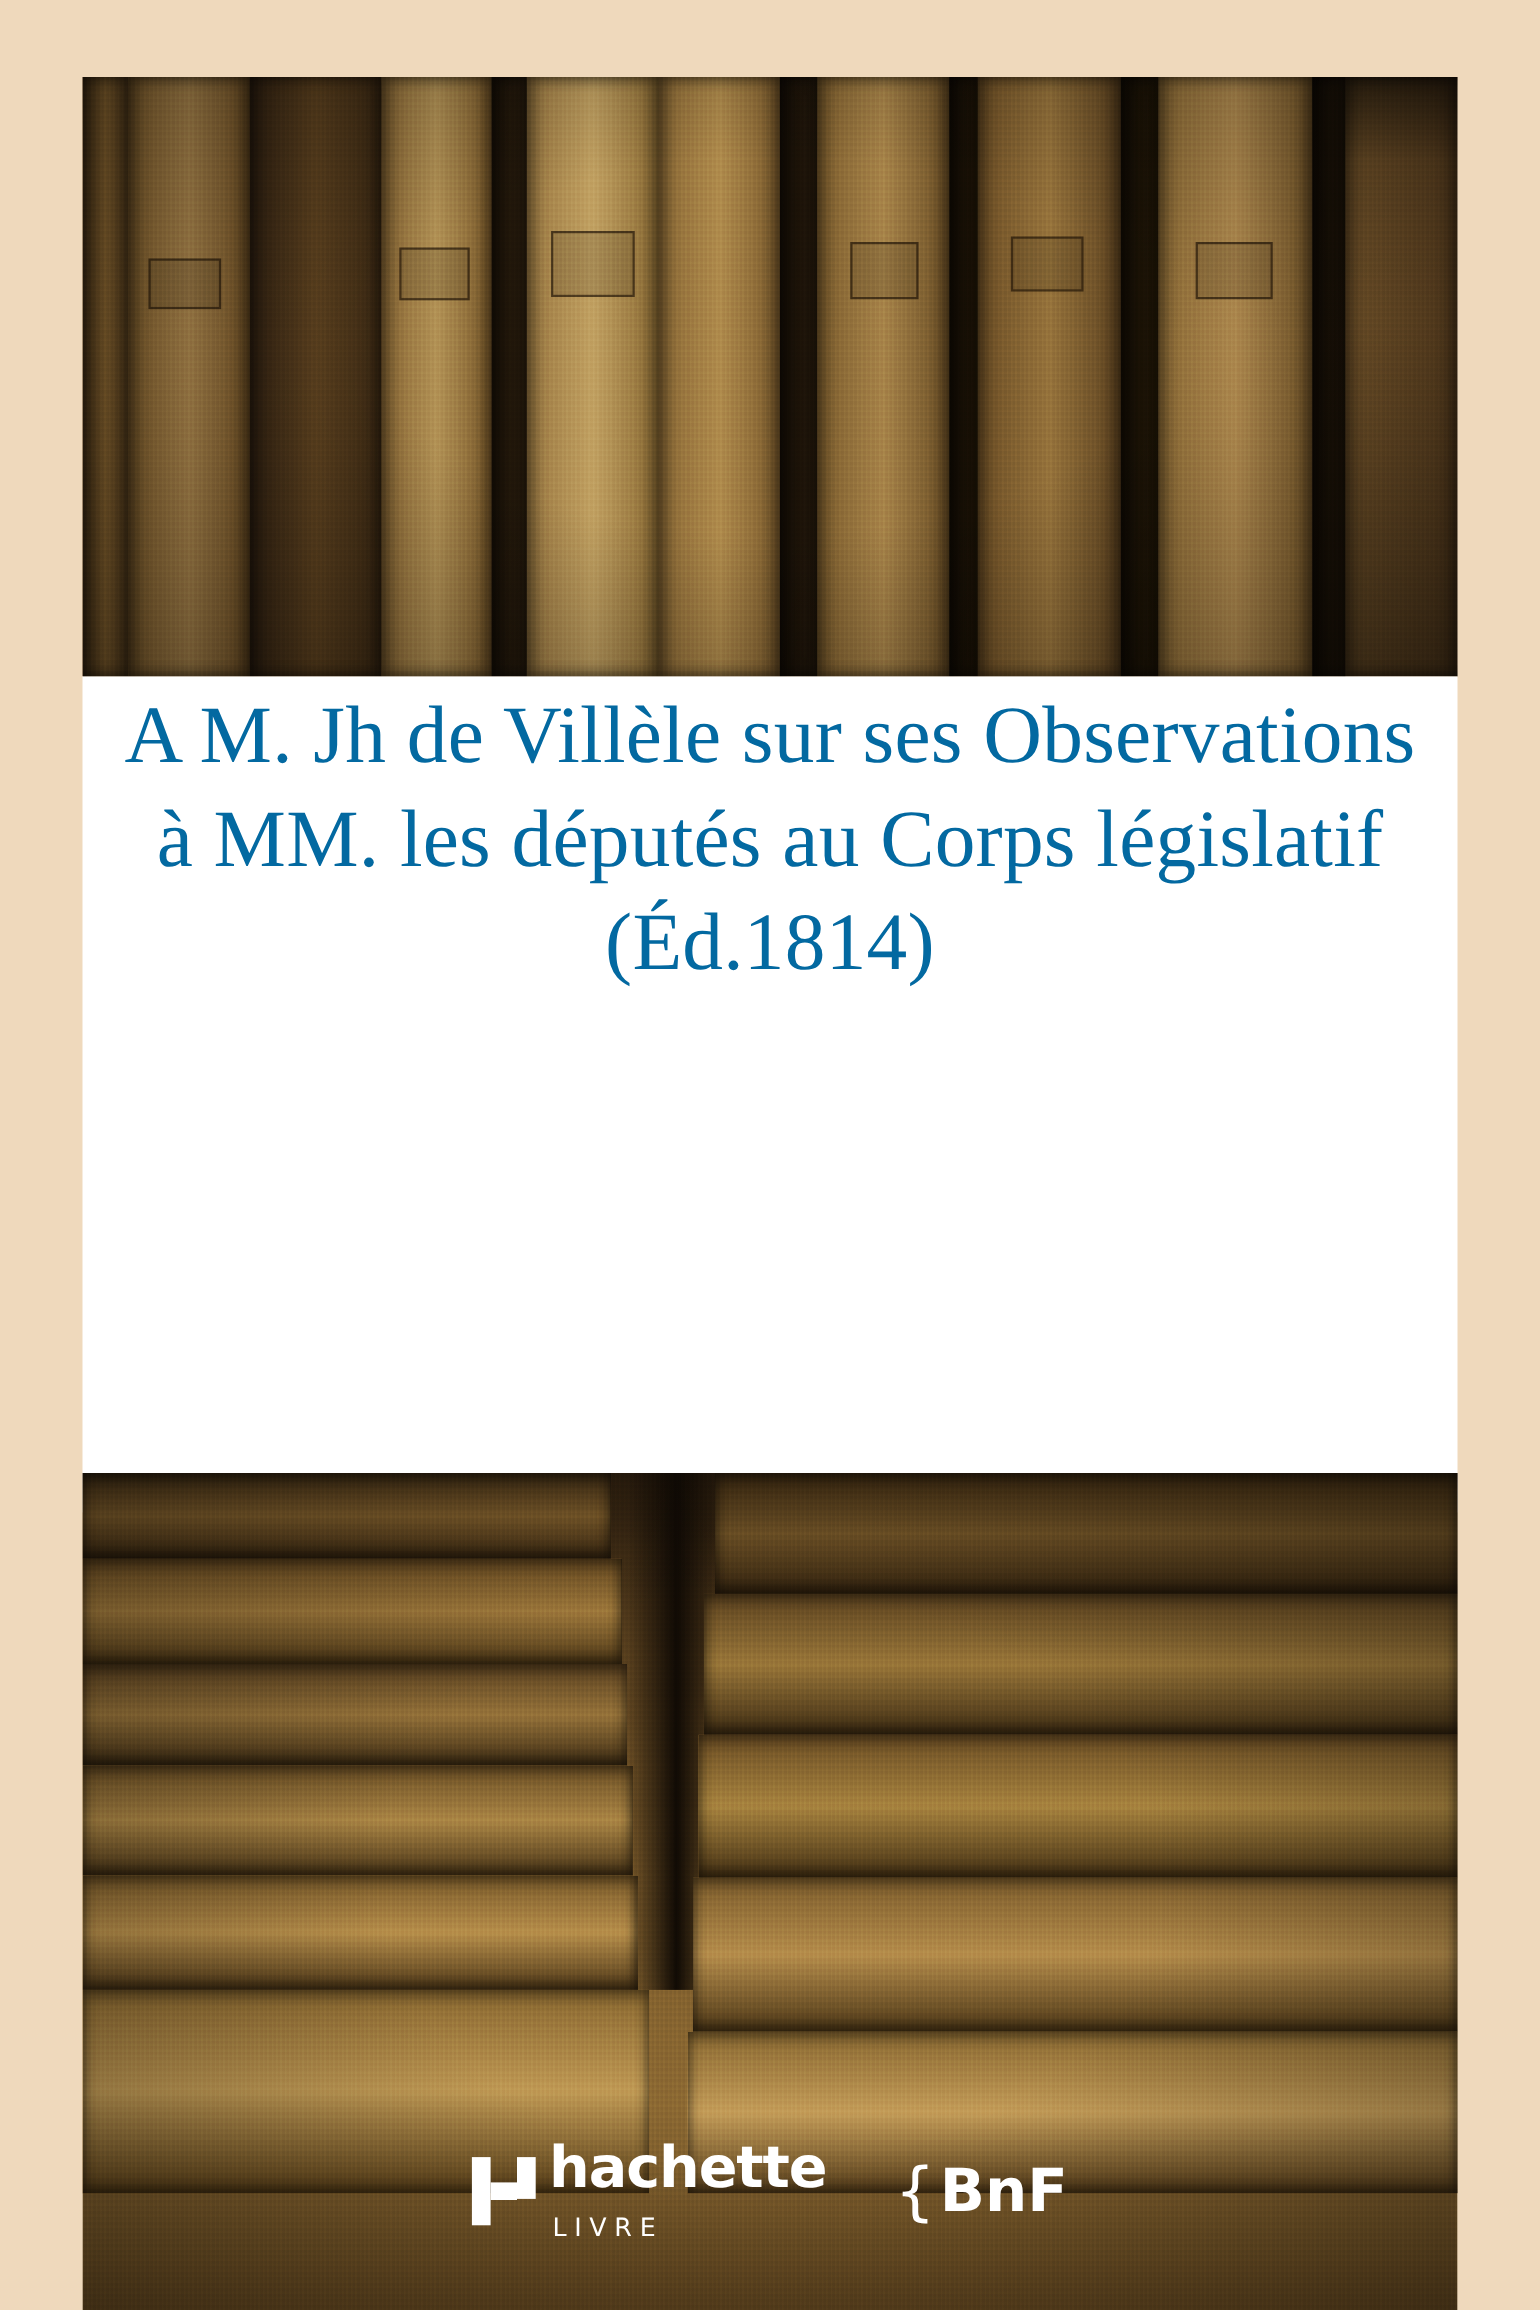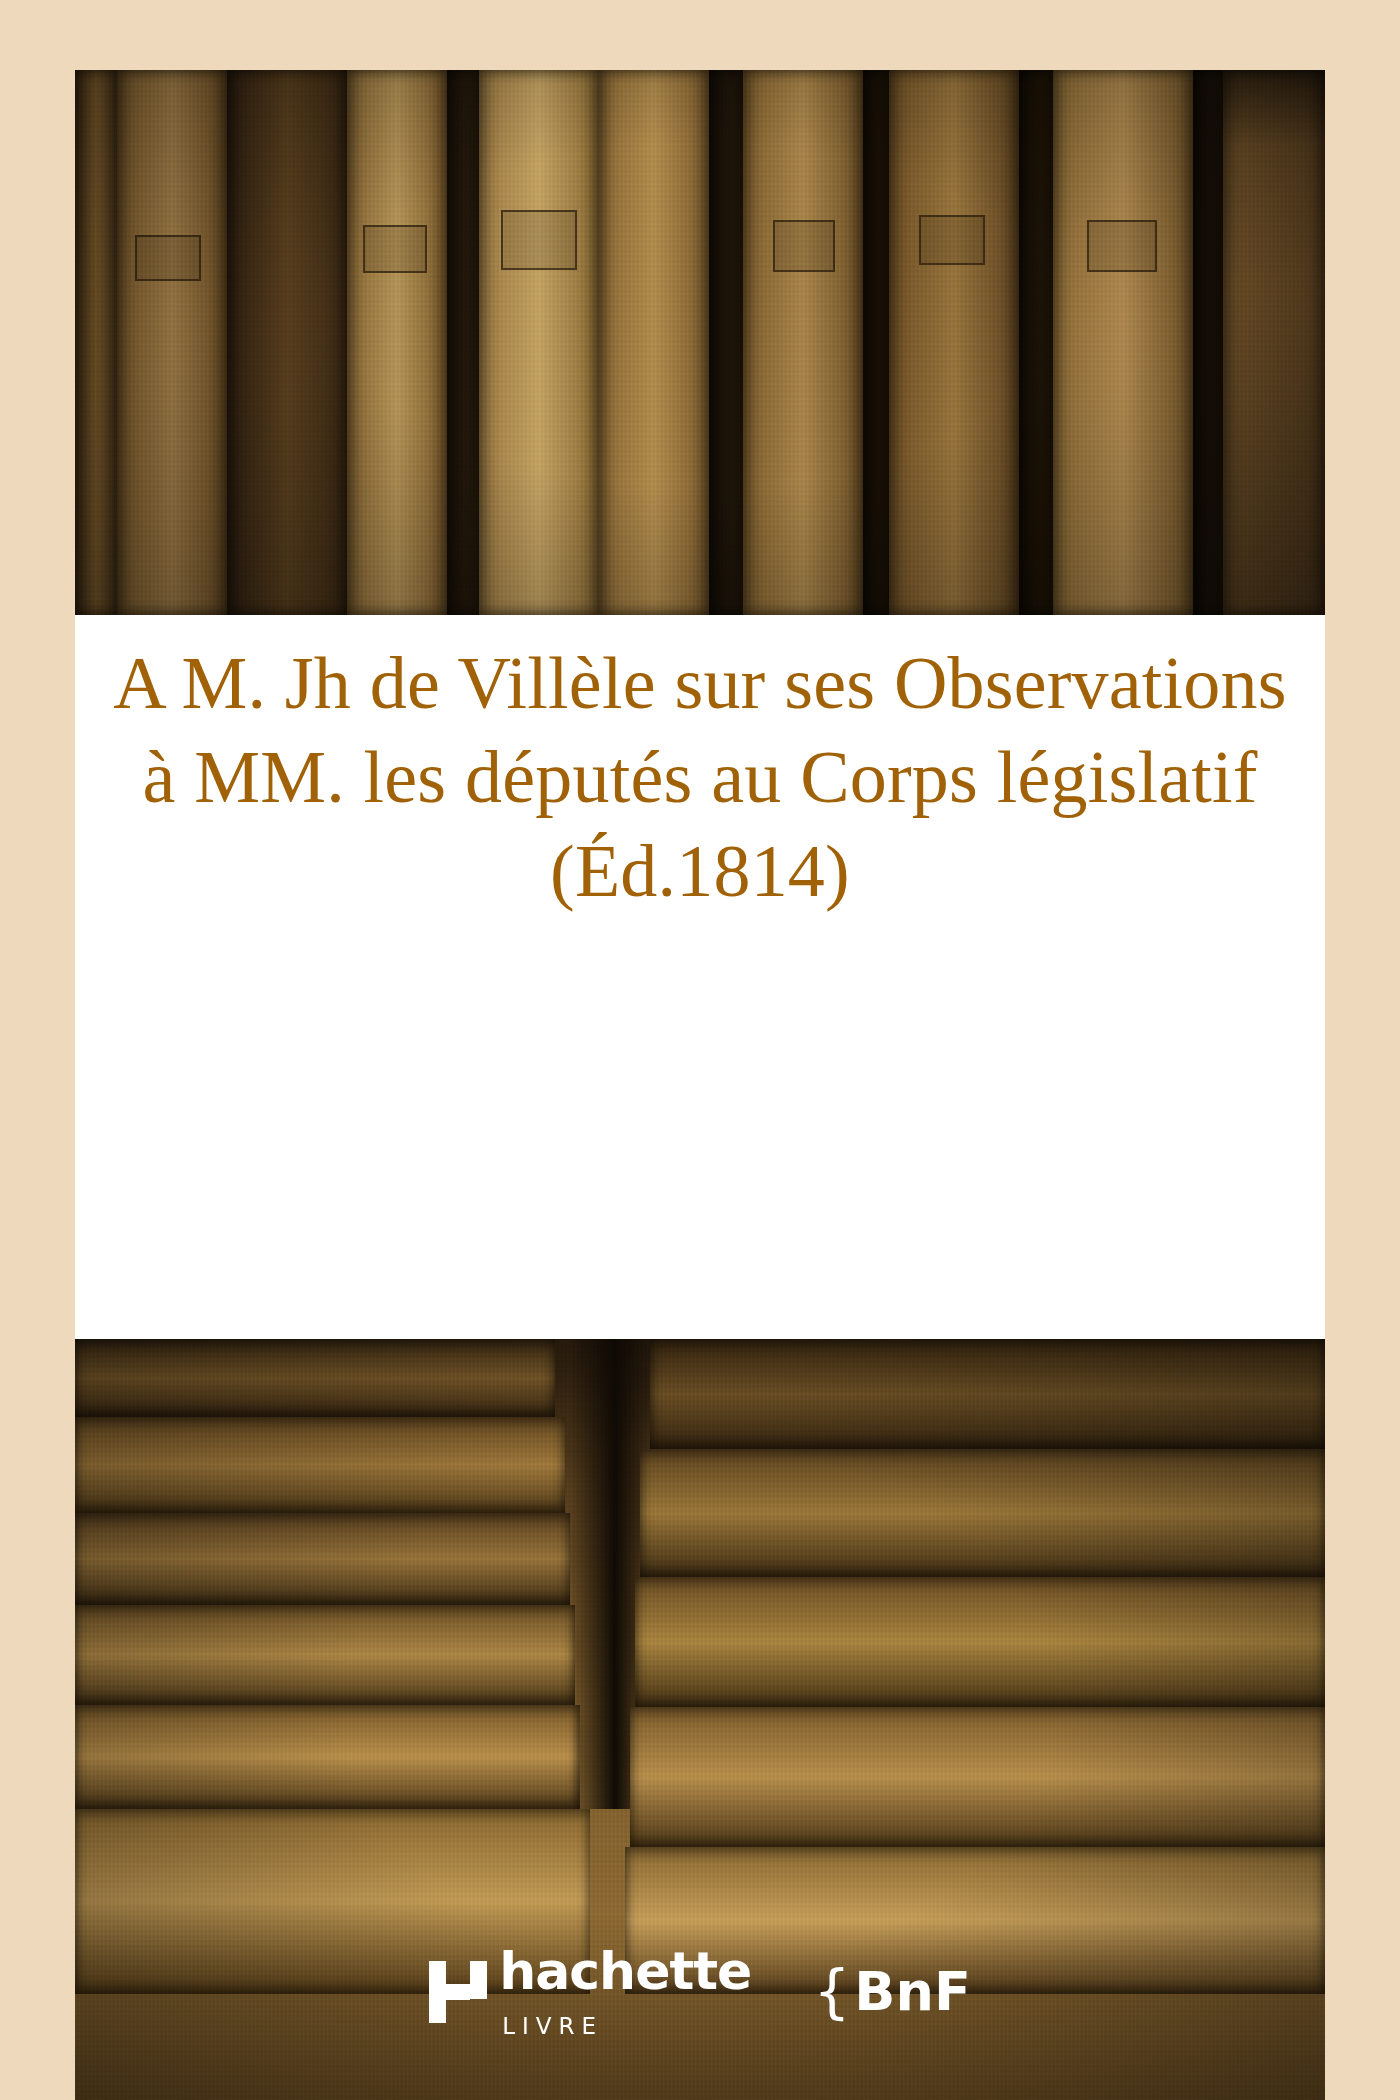--- a/index.html
+++ b/index.html
@@ -96,27 +96,27 @@
     left: 75px;
     top: 615px;
     width: 1250px;
     height: 760px;
     background: #ffffff;
   }
   .title-text {
     position: absolute;
     left: 0;
     right: 0;
-    top: 22px;
+    top: 8px;
     padding: 0 18px;
     text-align: center;
     font-family: "Liberation Serif", serif;
     font-size: 74px;
     line-height: 1.27;
-    color: #a16207;
+    color: #0369a1;
     letter-spacing: 0.2px;
   }
 
   
   .logo-row {
     position: absolute;
     left: 0;
     right: 0;
     bottom: 122px;
     display: flex;

